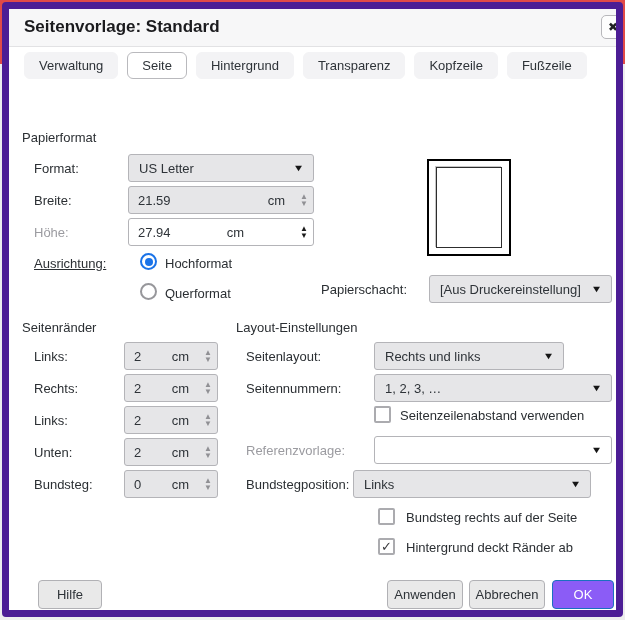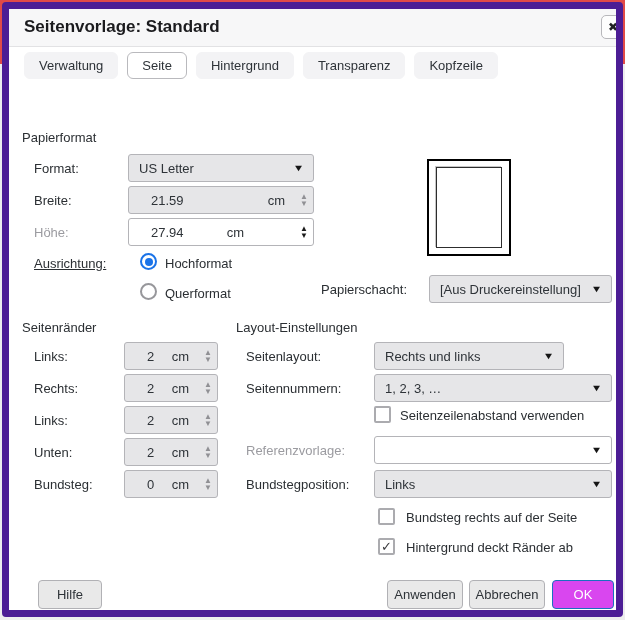--- a/index.html
+++ b/index.html
@@ -31,21 +31,21 @@
 
   .dropdown { position:absolute; height:28px; background:#e6e6e8; border:1px solid #b4b4b8;
               border-radius:3px; display:flex; align-items:center; justify-content:space-between;
               padding:0 10px; cursor:pointer; }
   .dropdown.white { background:#ffffff; }
   .caret { font-size:9px; color:#151515; transform:scaleX(1.3); }
 
   .spinfield { position:absolute; height:28px; background:#e6e6e8; border:1px solid #b4b4b8;
                border-radius:3px; display:flex; align-items:center; }
   .spinfield input { flex:1; min-width:0; border:0; background:transparent; outline:none;
-                     font:13px "Liberation Sans","DejaVu Sans",sans-serif; color:#2e3338; padding-left:22px; }
+                     font:13px "Liberation Sans","DejaVu Sans",sans-serif; color:#2e3338; padding-left:9px; }
   .spinfield .unit { margin-right:10px; color:#2e3338; }
   .spinfield .spin { display:flex; flex-direction:column; justify-content:center; align-items:center;
                      padding:0 5px; height:100%; color:#909094; font-size:8px; line-height:7px; cursor:pointer; }
   .spinfield.enabled { background:#ffffff; }
   .spinfield.enabled .spin { color:#1a1a1a; }
 
   .radio { position:absolute; width:17px; height:17px; border-radius:50%; background:#fff;
            border:2px solid #97979b; cursor:pointer; }
   .radio.sel { border-color:#1a73e8; }
   .radio.sel i { position:absolute; left:2.5px; top:2.5px; right:2.5px; bottom:2.5px;
@@ -56,21 +56,21 @@
         font-size:13px; font-weight:bold; color:#3a3a3e; cursor:pointer; }
 
   .preview-outer { position:absolute; left:418px; top:150px; width:84px; height:97px;
                    background:#fff; border:2px solid #000; }
   .preview-inner { position:absolute; left:7px; top:6px; width:66px; height:81px;
                    border:1px solid #2d2d2d; box-shadow:-1px -1px 0 #c6c6c6; }
 
   .btn { position:absolute; height:29px; top:571px; background:#e9e9e9; border:1px solid #b1b1b5;
          border-radius:4px; color:#2e3338; display:flex; align-items:center; justify-content:center;
          cursor:pointer; }
-  .btn.primary { background:#d946ef; border-color:#1a70bf; color:#ffffff; }
+  .btn.primary { background:#8b5cf6; border-color:#1a70bf; color:#ffffff; }
 </style>
 </head>
 <body>
 
 <div id="stage">
   <div class="bg-red"></div>
 
   <div class="dialog">
 
     <div class="titlebar"></div>
@@ -78,20 +78,21 @@
     <div class="close-btn">
       <span>✖</span>
     </div>
 
     <div class="tabrow r1">
       <div class="tab">Verwaltung</div>
       <div class="tab active">Seite</div>
       <div class="tab">Hintergrund</div>
       <div class="tab">Transparenz</div>
       <div class="tab">Kopfzeile</div>
+      <div class="tab">Fußzeile</div>
     </div>
 
     <div class="hdr" style="left:13px;top:121px;">Papierformat</div>
 
     <div class="lbl" style="left:25px;top:152px;">Format:</div>
     <div class="dropdown" style="left:119px;top:145px;width:186px;">
       <span>US Letter</span>
       <span class="caret">▼</span>
     </div>
 
@@ -202,21 +203,21 @@
     <div class="cb" style="left:365px;top:397px;"></div>
     <div class="lbl" style="left:391px;top:399px;">Seitenzeilenabstand verwenden</div>
 
     <div class="lbl dim" style="left:237px;top:434px;">Referenzvorlage:</div>
     <div class="dropdown white" style="left:365px;top:427px;width:238px;">
       <span></span>
       <span class="caret">▼</span>
     </div>
 
     <div class="lbl" style="left:237px;top:468px;">Bundstegposition:</div>
-    <div class="dropdown" style="left:365px;top:461px;width:238px;">
+    <div class="dropdown" style="left:344px;top:461px;width:238px;">
       <span>Links</span>
       <span class="caret">▼</span>
     </div>
 
     <div class="cb" style="left:369px;top:499px;"></div>
     <div class="lbl" style="left:397px;top:501px;">Bundsteg rechts auf der Seite</div>
 
     <div class="cb" style="left:369px;top:529px;">
       <span>✓</span>
     </div>

